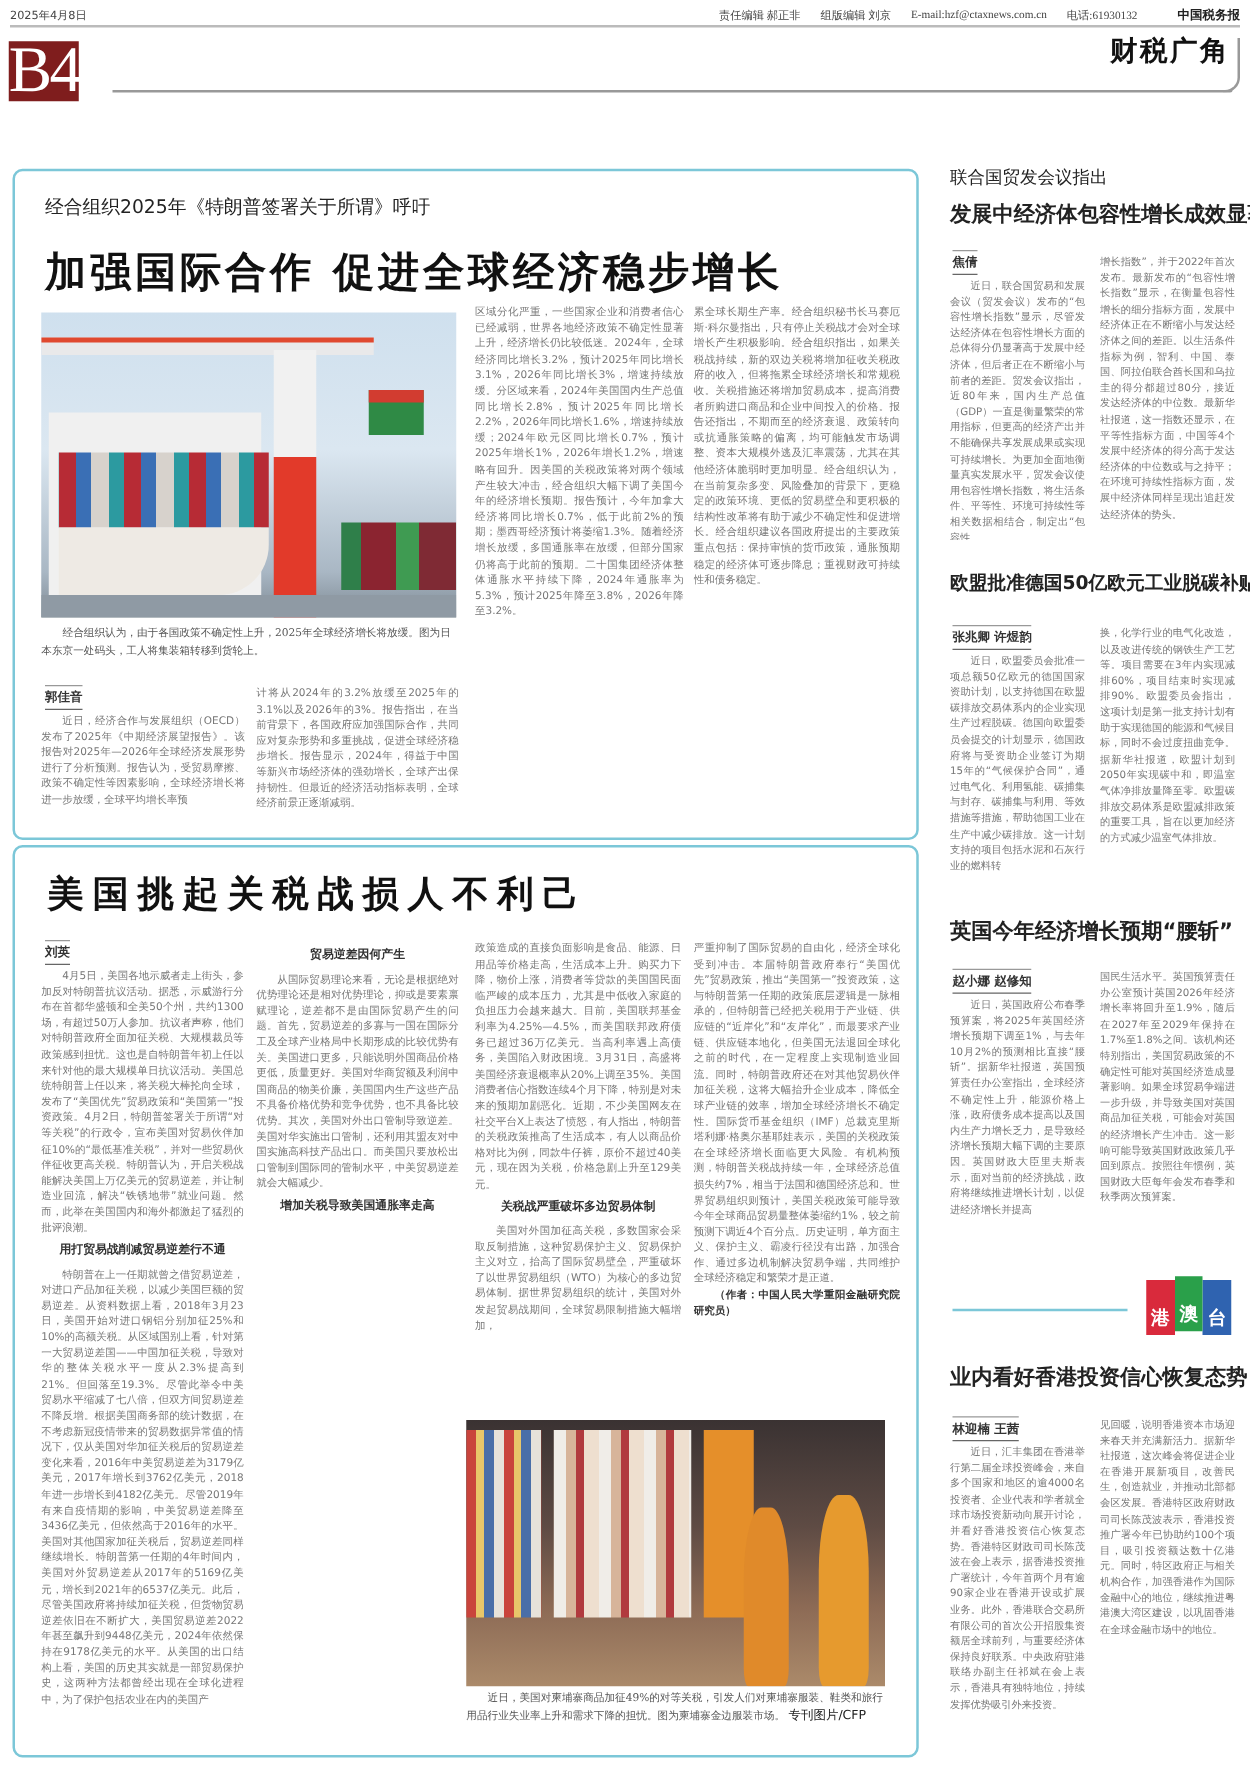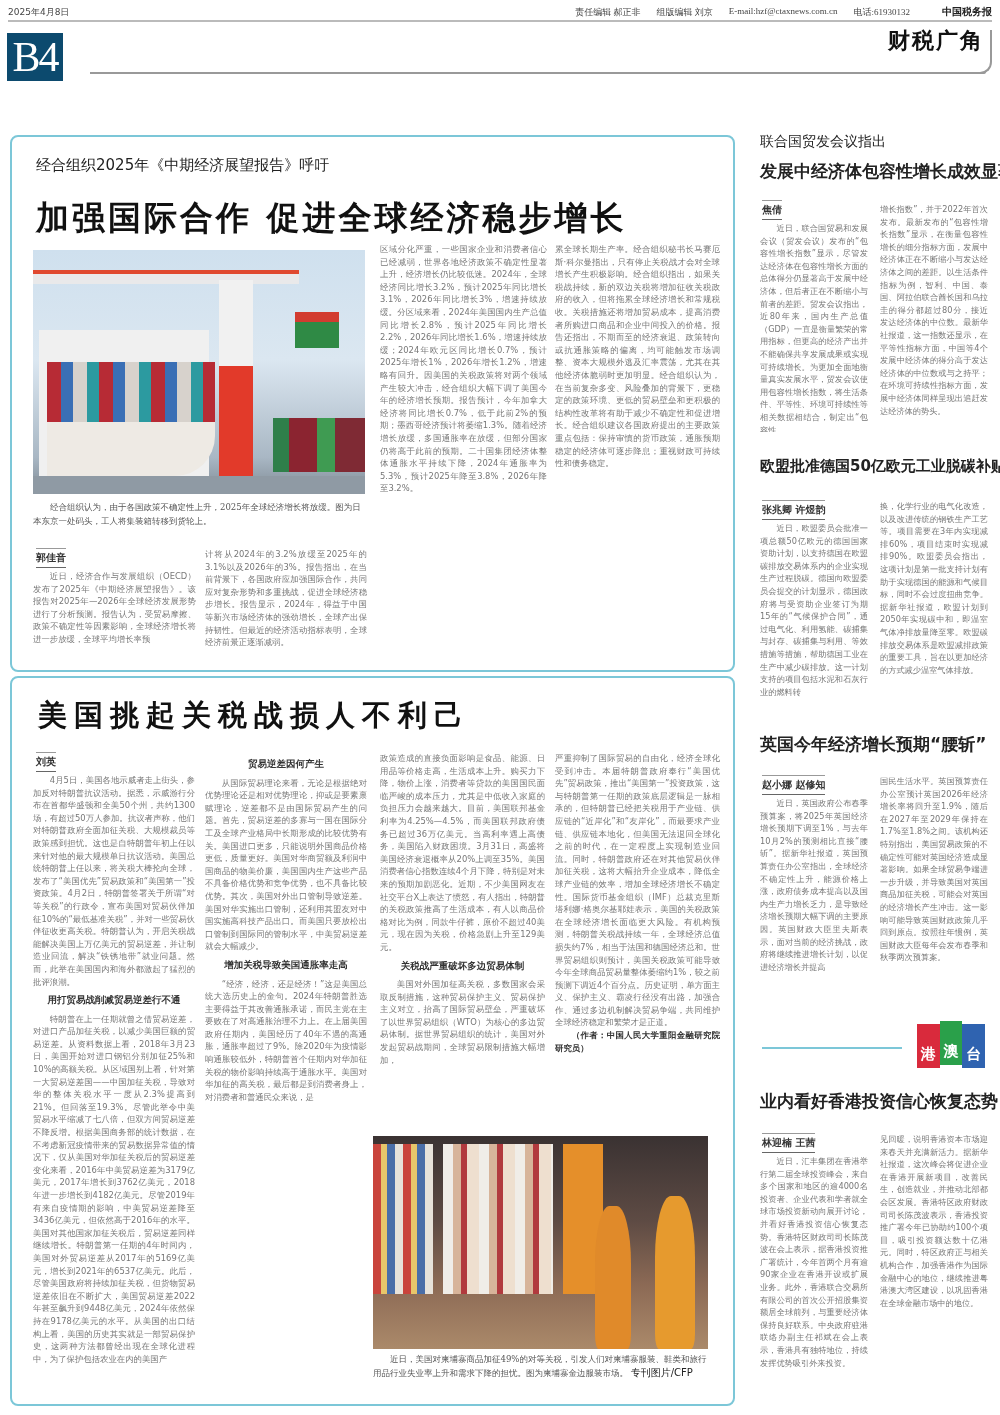--- a/index.html
+++ b/index.html
@@ -5,22 +5,22 @@
   * { box-sizing: border-box; margin: 0; padding: 0; }
   html, body { width: 1000px; height: 1415px; background: #fff; overflow: hidden; }
   body { position: relative; font-family: "DejaVu Sans", "Liberation Sans", sans-serif; color: #333; }
 
   .topbar { position: absolute; left: 8px; top: 4px; width: 984px; height: 16px; font-size: 9px; color: #444; }
   .topbar .date { position: absolute; left: 0; top: 2px; }
   .topbar .meta { position: absolute; right: 82px; top: 2px; display: flex; gap: 16px; font-family: Liberation Serif, serif; }
   .topbar .paper { position: absolute; right: 0; top: 1px; font-weight: bold; font-size: 10px; color: #222; font-family: "DejaVu Serif", serif; }
   .topline { position: absolute; left: 8px; top: 20px; width: 984px; height: 2px; background: #bbb; }
 
-  .pagenum { position: absolute; left: 7px; top: 33px; width: 56px; height: 48px; background: #0c4a6e; color: #fff;
-    font-family: "Liberation Serif", "DejaVu Serif", serif; font-size: 42px; line-height: 48px; text-align: center; letter-spacing: -2px; }
+  .pagenum { position: absolute; left: 7px; top: 33px; width: 56px; height: 48px; background: #7f1d1d; color: #fff;
+    font-family: "Liberation Serif", "DejaVu Serif", serif; font-size: 52px; line-height: 48px; text-align: center; letter-spacing: -2px; }
   .section-title { position: absolute; right: 16px; top: 26px; font-family: "DejaVu Serif", serif; font-size: 22px; font-weight: bold; color: #111; letter-spacing: 2px; }
   .header-rule { position: absolute; left: 90px; top: 72px; width: 896px; height: 2px; background: #999; border-radius: 0 0 12px 0; }
   .header-curve { position: absolute; right: 8px; top: 30px; width: 14px; height: 44px; border-right: 2px solid #999; border-bottom: 2px solid #999; border-radius: 0 0 12px 0; }
 
   .box { position: absolute; border: 2px solid #7cc7d8; border-radius: 8px; background: #fff; }
   #box1 { left: 10px; top: 135px; width: 725px; height: 537px; }
   #box2 { left: 10px; top: 676px; width: 725px; height: 730px; }
 
   .kicker { position: absolute; font-size: 15px; color: #222; }
   .headline { position: absolute; font-family: "DejaVu Serif", serif; font-weight: bold; color: #111; }
@@ -79,21 +79,21 @@
   <span class="paper">中国税务报</span>
 </div>
 <div class="topline"></div>
 
 <div class="pagenum">B4</div>
 <div class="section-title">财税广角</div>
 <div class="header-rule"></div>
 <div class="header-curve"></div>
 
 <div class="box" id="box1"></div>
-<div class="kicker" style="left:36px;top:156px;">经合组织2025年《中期经济展望报告》呼吁</div>
+<div class="kicker" style="left:36px;top:156px;">经合组织2025年《特朗普签署关于所谓》呼吁</div>
 <div class="headline" style="left:36px;top:196px;font-size:33px;letter-spacing:3px;">加强国际合作 促进全球经济稳步增长</div>
 
 <div class="photo port">
   <div class="crane-top"></div>
   <div class="ship"></div>
   <div class="containers"></div>
   <div class="hull"></div>
   <div class="crane-leg"></div>
   <div class="green-box"></div>
   <div class="stack"></div>
@@ -121,21 +121,20 @@
 <div class="byline" style="left:36px;top:752px;">刘英</div>
 <div class="body-col" style="left:33px;top:774px;width:162px;height:620px;">
   <p>4月5日，美国各地示威者走上街头，参加反对特朗普抗议活动。据悉，示威游行分布在首都华盛顿和全美50个州，共约1300场，有超过50万人参加。抗议者声称，他们对特朗普政府全面加征关税、大规模裁员等政策感到担忧。这也是自特朗普年初上任以来针对他的最大规模单日抗议活动。美国总统特朗普上任以来，将关税大棒抡向全球，发布了“美国优先”贸易政策和“美国第一”投资政策。4月2日，特朗普签署关于所谓“对等关税”的行政令，宣布美国对贸易伙伴加征10%的“最低基准关税”，并对一些贸易伙伴征收更高关税。特朗普认为，开启关税战能解决美国上万亿美元的贸易逆差，并让制造业回流，解决“铁锈地带”就业问题。然而，此举在美国国内和海外都激起了猛烈的批评浪潮。</p>
   <p class="subhead">用打贸易战削减贸易逆差行不通</p>
   <p>特朗普在上一任期就曾之借贸易逆差，对进口产品加征关税，以减少美国巨额的贸易逆差。从资料数据上看，2018年3月23日，美国开始对进口钢铝分别加征25%和10%的高额关税。从区域国别上看，针对第一大贸易逆差国——中国加征关税，导致对华的整体关税水平一度从2.3%提高到21%。但回落至19.3%。尽管此举令中美贸易水平缩减了七八倍，但双方间贸易逆差不降反增。根据美国商务部的统计数据，在不考虑新冠疫情带来的贸易数据异常值的情况下，仅从美国对华加征关税后的贸易逆差变化来看，2016年中美贸易逆差为3179亿美元，2017年增长到3762亿美元，2018年进一步增长到4182亿美元。尽管2019年有来自疫情期的影响，中美贸易逆差降至3436亿美元，但依然高于2016年的水平。美国对其他国家加征关税后，贸易逆差同样继续增长。特朗普第一任期的4年时间内，美国对外贸易逆差从2017年的5169亿美元，增长到2021年的6537亿美元。此后，尽管美国政府将持续加征关税，但货物贸易逆差依旧在不断扩大，美国贸易逆差2022年甚至飙升到9448亿美元，2024年依然保持在9178亿美元的水平。从美国的出口结构上看，美国的历史其实就是一部贸易保护史，这两种方法都曾经出现在全球化进程中，为了保护包括农业在内的美国产</p>
 </div>
 <div class="body-col" style="left:205px;top:752px;width:162px;height:642px;">
   <p class="subhead">贸易逆差因何产生</p>
   <p>从国际贸易理论来看，无论是根据绝对优势理论还是相对优势理论，抑或是要素禀赋理论，逆差都不是由国际贸易产生的问题。首先，贸易逆差的多寡与一国在国际分工及全球产业格局中长期形成的比较优势有关。美国进口更多，只能说明外国商品价格更低，质量更好。美国对华商贸额及利润中国商品的物美价廉，美国国内生产这些产品不具备价格优势和竞争优势，也不具备比较优势。其次，美国对外出口管制导致逆差。美国对华实施出口管制，还利用其盟友对中国实施高科技产品出口。而美国只要放松出口管制到国际同的管制水平，中美贸易逆差就会大幅减少。</p>
   <p class="subhead">增加关税导致美国通胀率走高</p>
-  <p>“经济，经济，还是经济！”这是美国总统大选历史上的金句。2024年特朗普胜选主要得益于其改善通胀承诺，而民主党在主要败在了对高通胀治理不力上。在上届美国政府任期内，美国经历了40年不遇的高通胀，通胀率超过了9%。除2020年为疫情影响通胀较低外，特朗普首个任期内对华加征关税的物价影响持续高于通胀水平。美国对华加征的高关税，最后都是到消费者身上，对消费者和普通民众来说，是</p>
 </div>
 <div class="body-col" style="left:380px;top:752px;width:165px;height:360px;">
   <p style="text-indent:0">政策造成的直接负面影响是食品、能源、日用品等价格走高，生活成本上升。购买力下降，物价上涨，消费者等贷款的美国国民面临严峻的成本压力，尤其是中低收入家庭的负担压力会越来越大。目前，美国联邦基金利率为4.25%—4.5%，而美国联邦政府债务已超过36万亿美元。当高利率遇上高债务，美国陷入财政困境。3月31日，高盛将美国经济衰退概率从20%上调至35%。美国消费者信心指数连续4个月下降，特别是对未来的预期加剧恶化。近期，不少美国网友在社交平台X上表达了愤怒，有人指出，特朗普的关税政策推高了生活成本，有人以商品价格对比为例，同款牛仔裤，原价不超过40美元，现在因为关税，价格急剧上升至129美元。</p>
   <p class="subhead">关税战严重破坏多边贸易体制</p>
   <p>美国对外国加征高关税，多数国家会采取反制措施，这种贸易保护主义、贸易保护主义对立，抬高了国际贸易壁垒，严重破坏了以世界贸易组织（WTO）为核心的多边贸易体制。据世界贸易组织的统计，美国对外发起贸易战期间，全球贸易限制措施大幅增加，</p>
 </div>
 <div class="body-col" style="left:555px;top:752px;width:165px;height:360px;">
   <p style="text-indent:0">严重抑制了国际贸易的自由化，经济全球化受到冲击。本届特朗普政府奉行“美国优先”贸易政策，推出“美国第一”投资政策，这与特朗普第一任期的政策底层逻辑是一脉相承的，但特朗普已经把关税用于产业链、供应链的“近岸化”和“友岸化”，而最要求产业链、供应链本地化，但美国无法退回全球化之前的时代，在一定程度上实现制造业回流。同时，特朗普政府还在对其他贸易伙伴加征关税，这将大幅抬升企业成本，降低全球产业链的效率，增加全球经济增长不确定性。国际货币基金组织（IMF）总裁克里斯塔利娜·格奥尔基耶娃表示，美国的关税政策在全球经济增长面临更大风险。有机构预测，特朗普关税战持续一年，全球经济总值损失约7%，相当于法国和德国经济总和。世界贸易组织则预计，美国关税政策可能导致今年全球商品贸易量整体萎缩约1%，较之前预测下调近4个百分点。历史证明，单方面主义、保护主义、霸凌行径没有出路，加强合作、通过多边机制解决贸易争端，共同维护全球经济稳定和繁荣才是正道。</p>
   <p class="author-note">（作者：中国人民大学重阳金融研究院研究员）</p>
 </div>

